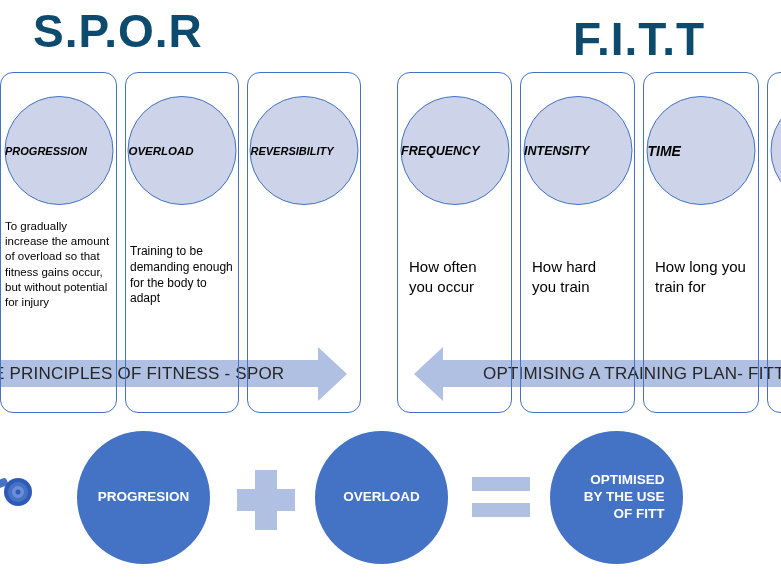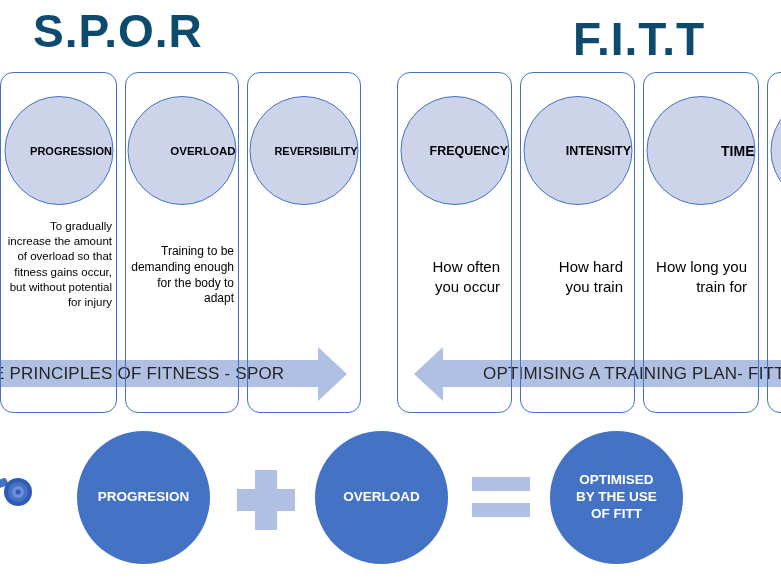--- a/index.html
+++ b/index.html
@@ -39,39 +39,39 @@
   .c2{left:125px;width:114px;}
   .c3{left:247px;width:114px;}
   .c4{left:397px;width:115px;}
   .c5{left:520px;width:115px;}
   .c6{left:643px;width:116px;}
   .c7{left:767px;width:115px;}
   .p-circle{
     position:absolute;top:23px;left:50%;transform:translateX(-50%);
     width:109px;height:109px;border-radius:50%;
     background:#CDD4EA;border:1.5px solid #4472C4;box-sizing:border-box;
-    display:flex;align-items:center;justify-content:flex-end;text-align:center;
+    display:flex;align-items:center;justify-content:flex-start;text-align:center;font-style:italic;
   }
   .p-label{font-weight:bold;color:#000;}
   .c1 .p-label,.c3 .p-label{font-size:11px;}
   .c2 .p-label{font-size:11.5px;}
   .c4 .p-label,.c5 .p-label{font-size:12.5px;}
   .c6 .p-label{font-size:14px;}
   .desc{
-    position:absolute;left:4px;right:4px;text-align:right;color:#000;
+    position:absolute;left:4px;right:4px;text-align:left;color:#000;
   }
   .c1 .desc{top:146px;font-size:11.5px;line-height:1.32;}
   .c2 .desc,.c3 .desc{top:171px;font-size:12px;line-height:1.32;}
   .c4 .desc,.c5 .desc,.c6 .desc{top:184px;font-size:15px;line-height:1.3;left:11px;right:11px;}
 
   
   .eq-circle{
     position:absolute;top:431px;width:133px;height:133px;border-radius:50%;
     background:#4472C4;color:#fff;display:flex;align-items:center;justify-content:center;
-    text-align:center;font-weight:600;font-size:13.5px;line-height:1.25;z-index:2;
+    text-align:right;font-weight:600;font-size:13.5px;line-height:1.25;z-index:2;
   }
   .eq1{left:77px;}
   .eq2{left:315px;}
   .eq3{left:550px;}
   .eq3 .eq-text{width:96px;}
   .op{position:absolute;z-index:2;}
   .plus-h{left:237px;top:489px;width:58px;height:22px;background:#AFC0E3;}
   .plus-v{left:255px;top:470px;width:22px;height:60px;background:#AFC0E3;}
   .eqbar1{left:472px;top:477px;width:58px;height:14px;background:#AFC0E3;}
   .eqbar2{left:472px;top:503px;width:58px;height:14px;background:#AFC0E3;}

